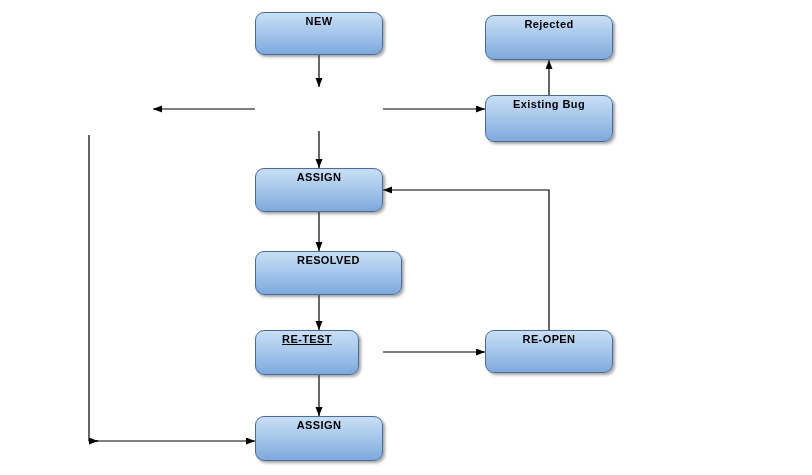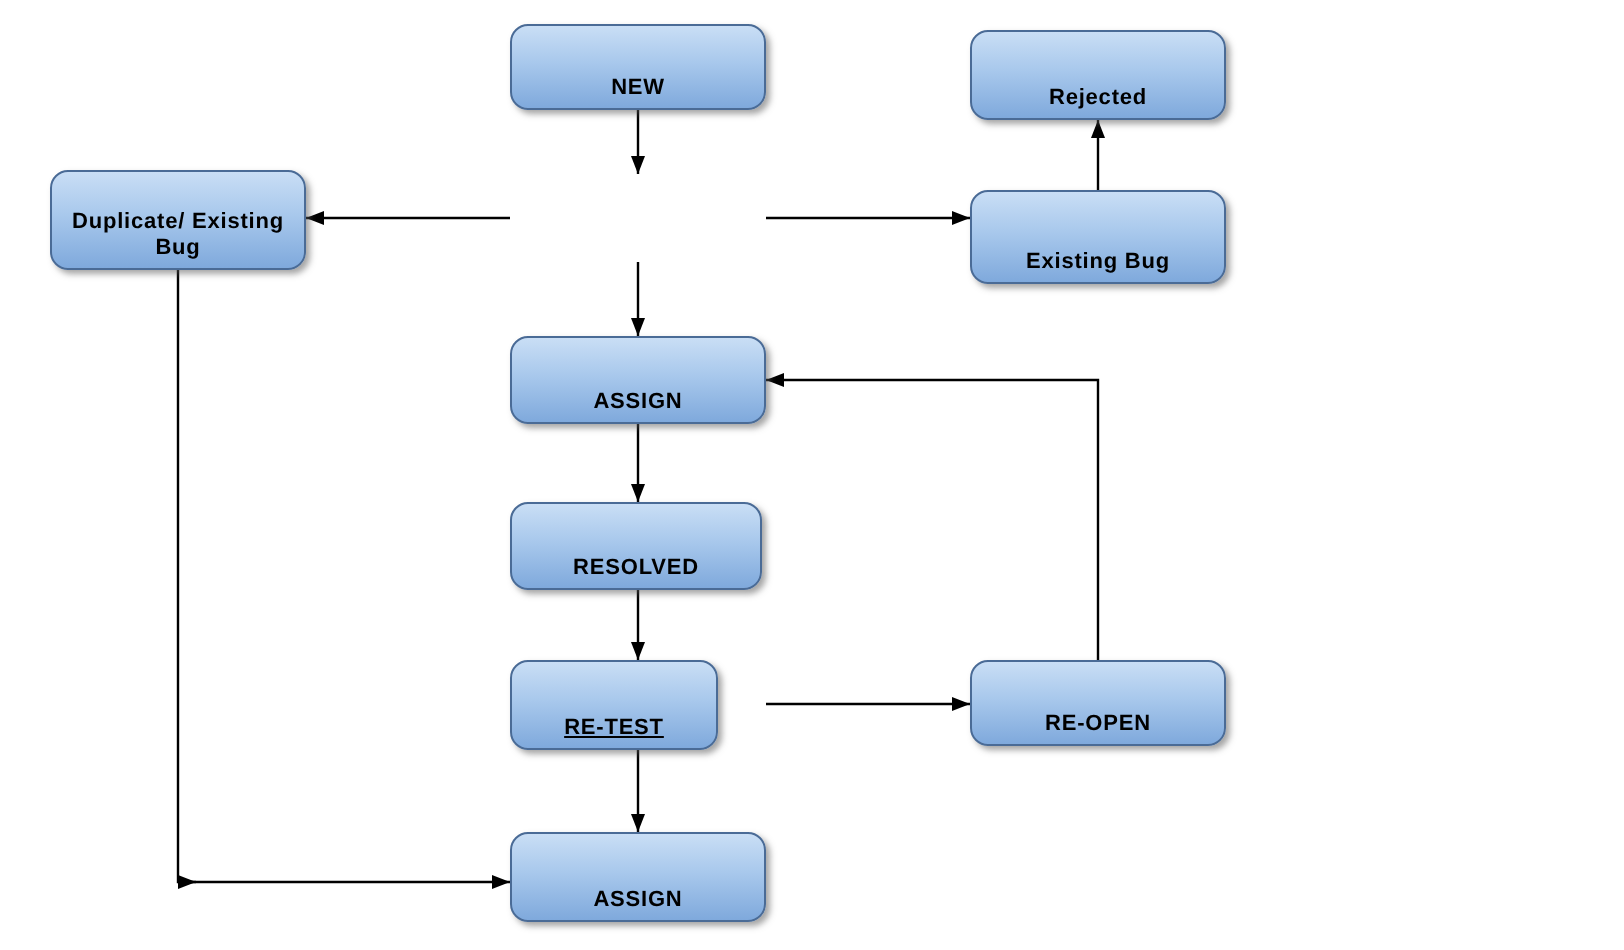--- a/index.html
+++ b/index.html
@@ -7,39 +7,39 @@
     position:relative;
     width:812px;height:475px;
     background:#ffffff;
     font-family:"Liberation Sans", sans-serif;
     overflow:hidden;
   }
   #edges{position:absolute;left:0;top:0;width:812px;height:475px;}
   .node{
     position:absolute;
     box-sizing:border-box;
-    display:flex;align-items:flex-end;justify-content:center;
+    display:flex;align-items:flex-start;justify-content:center;
     text-align:center;
     border:1px solid #4a6b96;
     border-radius:9px;
     background:linear-gradient(180deg,#c9def5 0%,#a8c8ec 45%,#7fa9dc 100%);
     box-shadow:2px 2px 3px rgba(90,90,90,0.55);
     font-size:11px;font-weight:bold;color:#000000;
     letter-spacing:0.4px;
     line-height:1.25;
     padding:2px 6px;
   }
   
   .n-new      {left:255px;top:12px;  width:128px;height:43px;}
   .n-rejected {left:485px;top:15px;  width:128px;height:45px;}
   .n-duplicate{left:25px; top:85px;  width:128px;height:50px;}
   .n-open     {left:255px;top:87px;  width:128px;height:44px;}
   .n-deferred {left:485px;top:95px;  width:128px;height:47px;}
   .n-assign   {left:255px;top:168px; width:128px;height:44px;}
-  .n-resolved {left:255px;top:251px; width:126px;height:44px;}
+  .n-resolved {left:255px;top:251px; width:147px;height:44px;}
   .n-retest   {left:255px;top:330px; width:104px;height:45px;text-decoration:underline;}
   .n-reopen   {left:485px;top:330px; width:128px;height:43px;}
   .n-closed   {left:255px;top:416px; width:128px;height:45px;}
 </style>
 </head>
 <body>
 
 <div id="canvas">
 
   <svg id="edges" viewBox="0 0 812 475" xmlns="http://www.w3.org/2000/svg">
@@ -63,23 +63,20 @@
       <line x1="89" y1="441" x2="98" y2="441" marker-end="url(#arrow)"></line>
     </g>
   </svg>
 
   <div class="node n-new">
       <span>NEW</span>
     </div>
   <div class="node n-rejected">
       <span>Rejected</span>
     </div>
-  <div class="node n-duplicate">
-      <span>Duplicate/ Existing Bug</span>
-    </div>
   <div class="node n-deferred">
       <span>Existing Bug</span>
     </div>
   <div class="node n-assign">
       <span>ASSIGN</span>
     </div>
   <div class="node n-resolved">
       <span>RESOLVED</span>
     </div>
   <div class="node n-retest">

